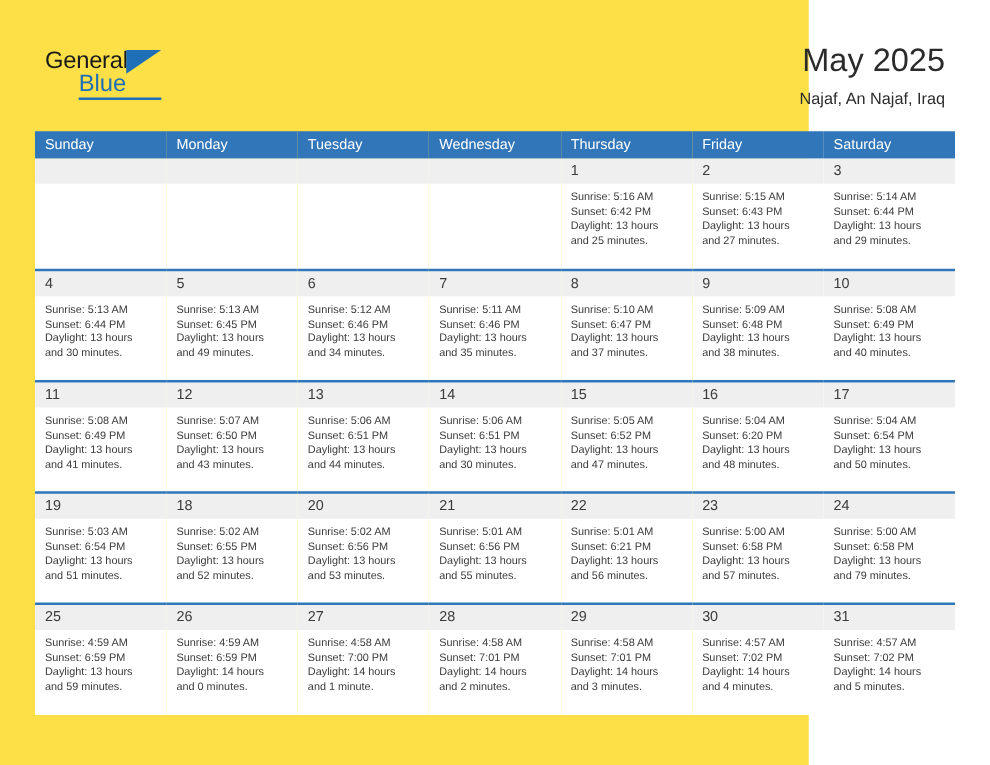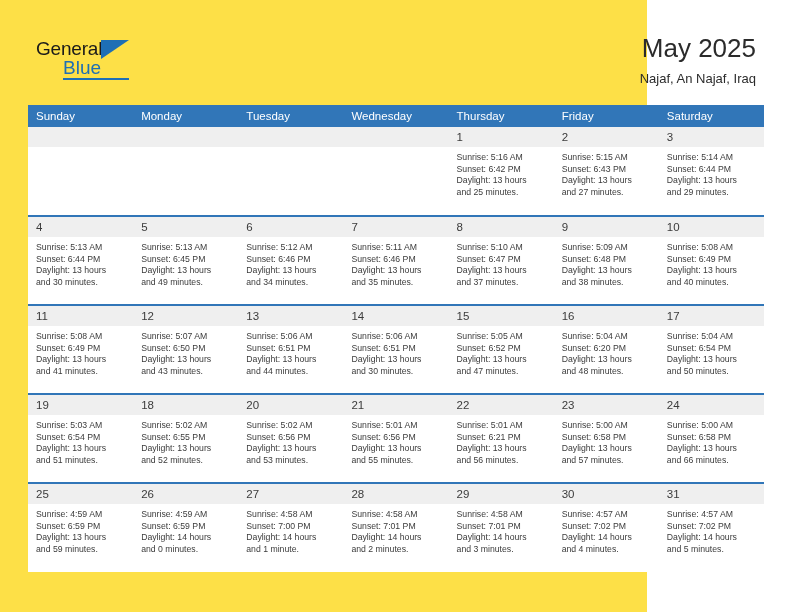--- a/index.html
+++ b/index.html
@@ -399,21 +399,21 @@
               <div class="ln">Daylight: 13 hours</div>
               <div class="ln">and 57 minutes.</div>
             </div>
           </td>
           <td class="">
             <div class="daynum-strip">24</div>
             <div class="cell-body">
               <div class="ln">Sunrise: 5:00 AM</div>
               <div class="ln">Sunset: 6:58 PM</div>
               <div class="ln">Daylight: 13 hours</div>
-              <div class="ln">and 66 minutes.</div>
+              <div class="ln">and 79 minutes.</div>
             </div>
           </td>
         </tr>
         <tr class="week">
           <td class="">
             <div class="daynum-strip">25</div>
             <div class="cell-body">
               <div class="ln">Sunrise: 4:59 AM</div>
               <div class="ln">Sunset: 6:59 PM</div>
               <div class="ln">Daylight: 13 hours</div>

